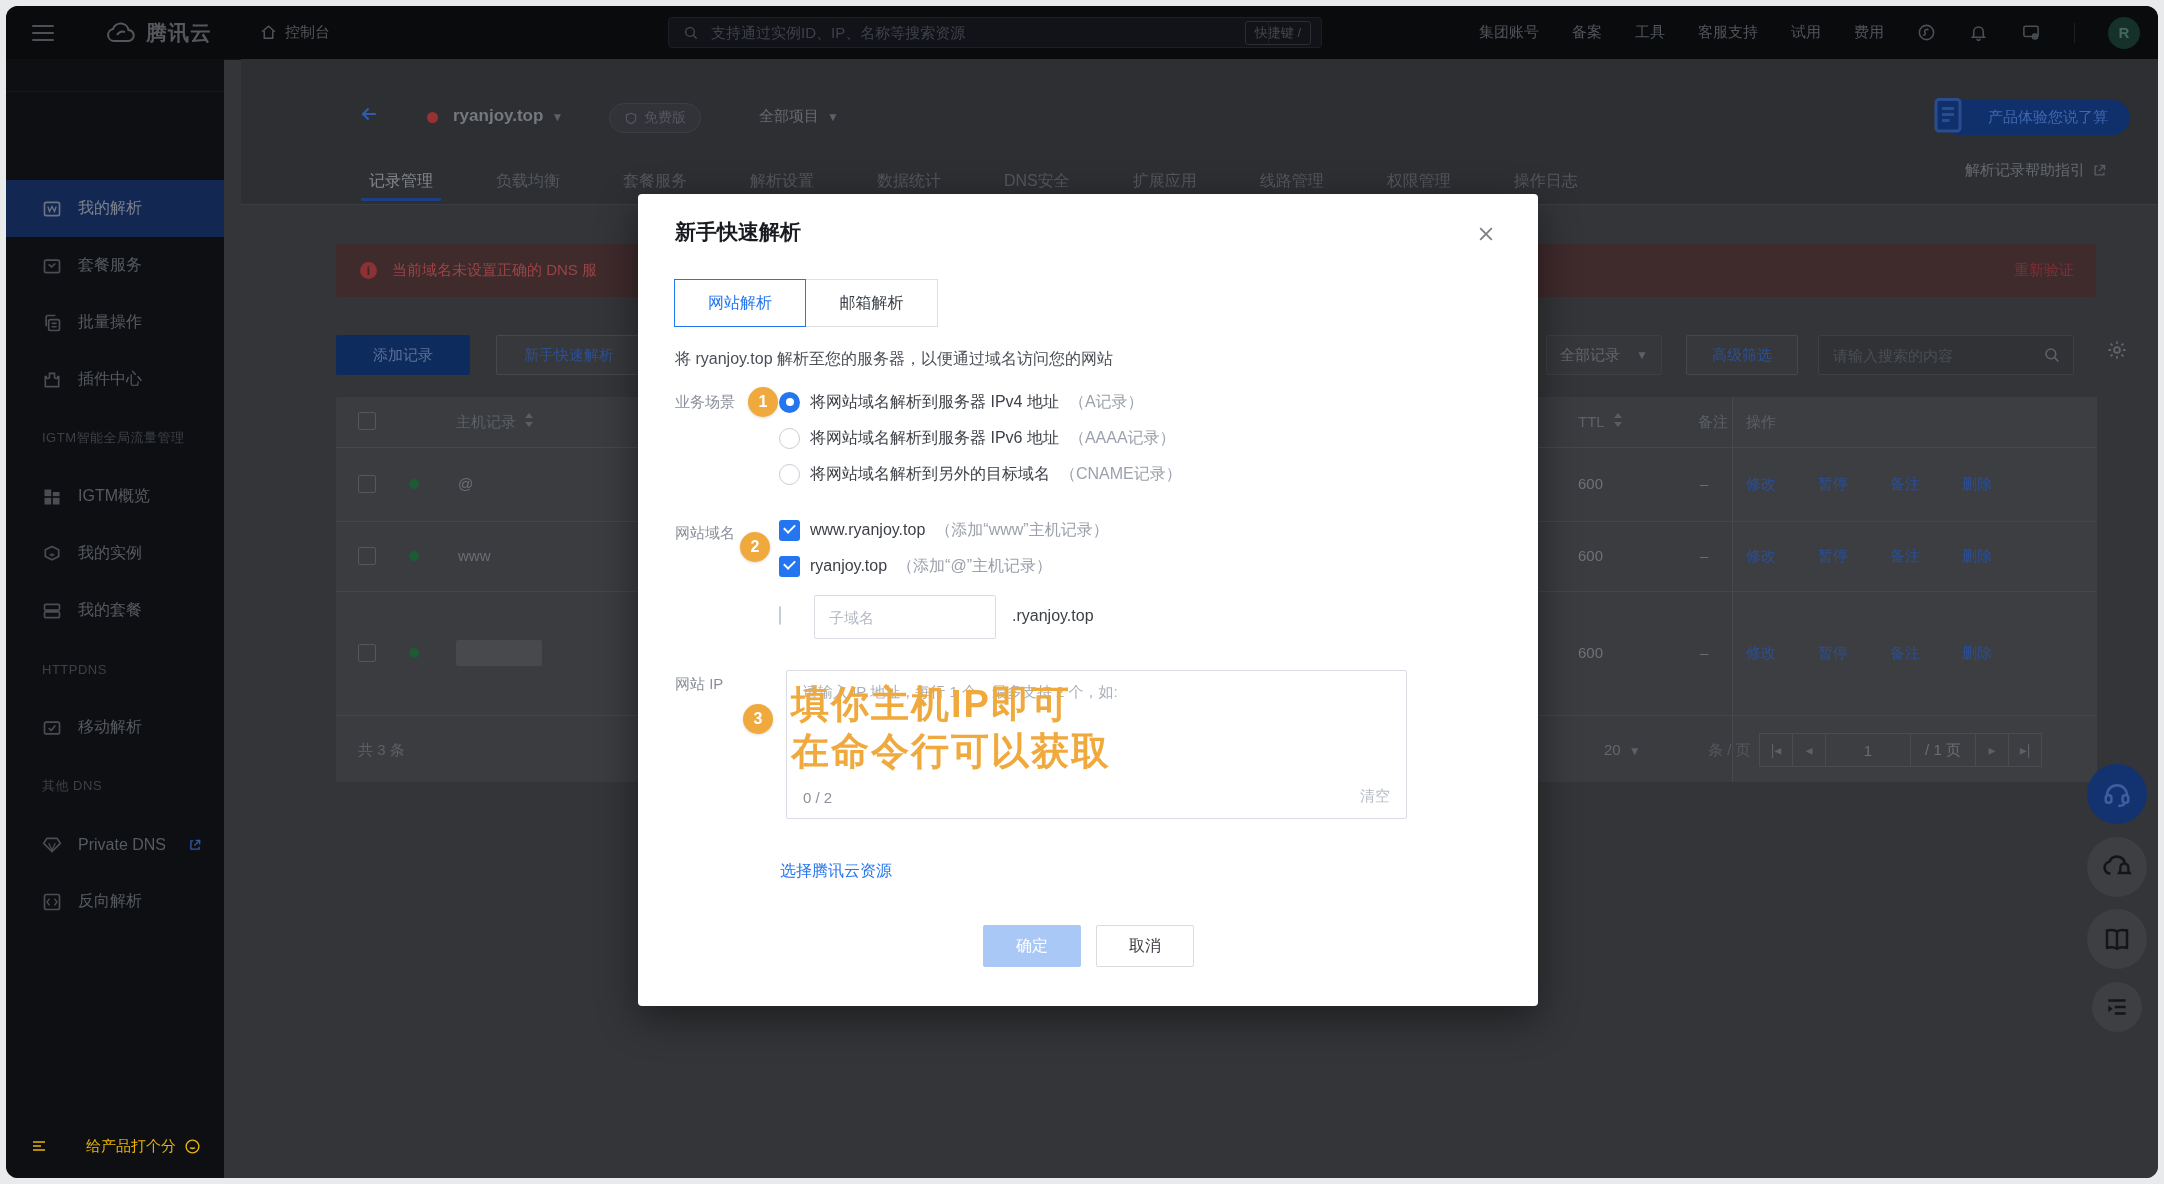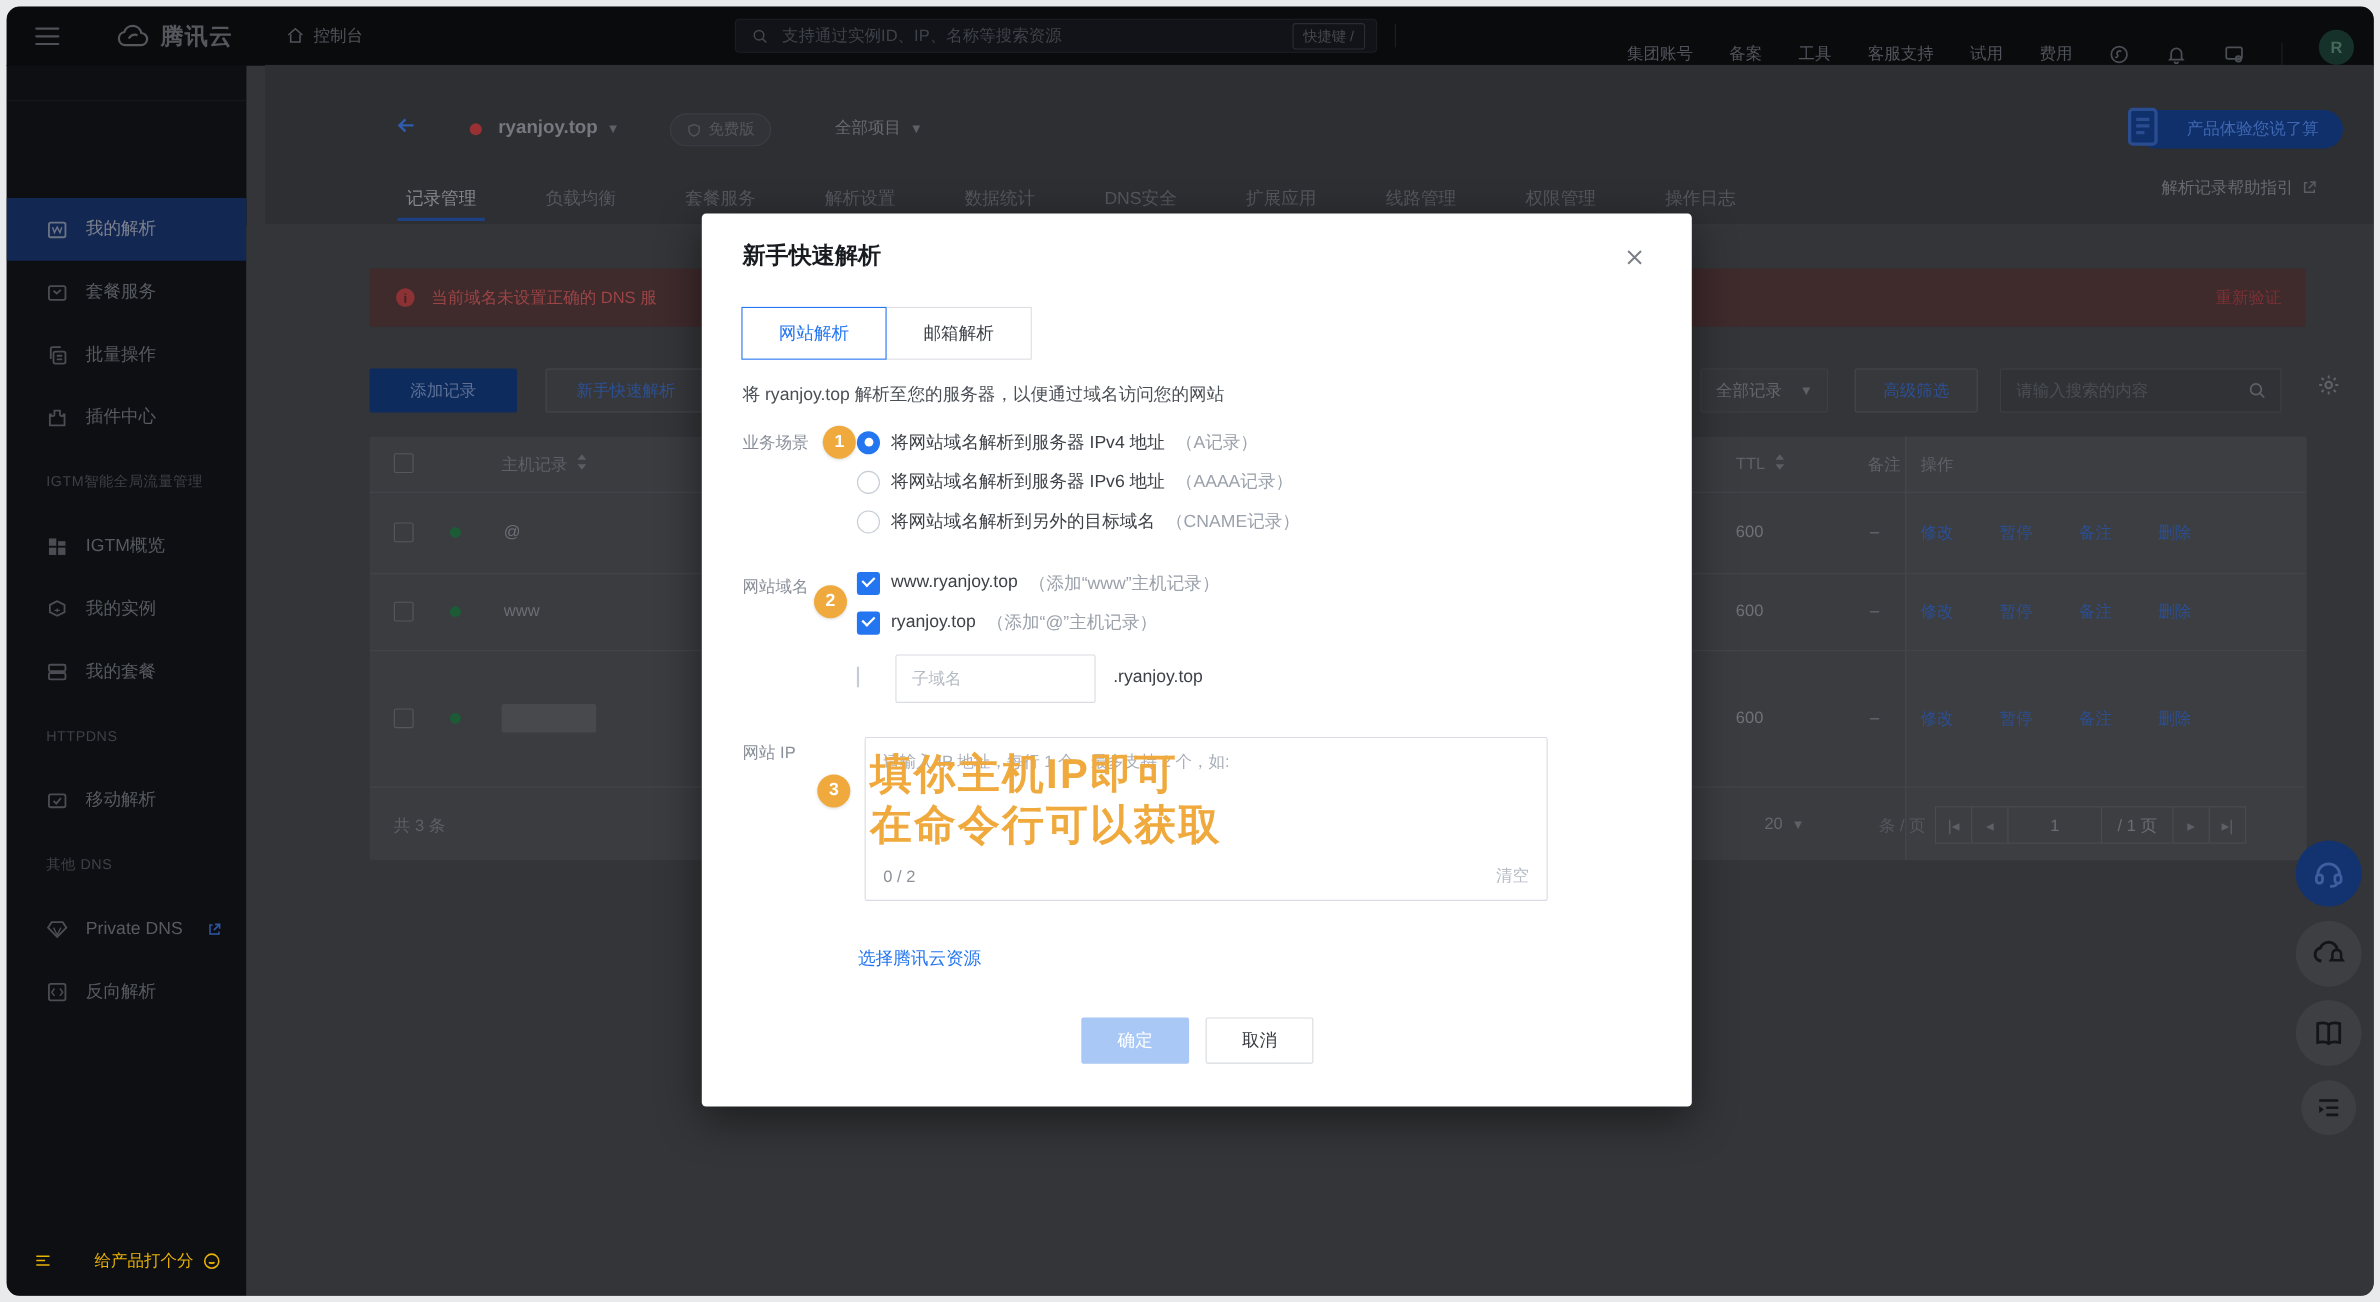--- a/index.html
+++ b/index.html
@@ -9,26 +9,26 @@
   .abs{position:absolute;}
   svg{display:block;}
 
   
   .topbar{position:absolute;left:0;top:0;right:0;height:53px;background:#0a0b0d;border-bottom:1px solid #141519;}
   .burger{position:absolute;left:26px;top:19px;width:22px;cursor:pointer;}
   .burger i{display:block;height:2px;background:#4d5057;margin-bottom:5px;border-radius:1px;}
   .brand{position:absolute;left:100px;top:0;height:53px;display:flex;align-items:center;gap:10px;color:#54575c;}
   .brand .txt{font-size:21px;font-weight:700;letter-spacing:1px;}
   .console-item{position:absolute;left:254px;top:0;height:53px;display:flex;align-items:center;gap:8px;color:#51545a;font-size:15px;}
-  .tb-search{position:absolute;left:662px;top:11px;width:584px;height:31px;background:#121318;border:1px solid #1d1f24;border-radius:4px;display:flex;align-items:center;padding:0 10px 0 14px;box-sizing:border-box;color:#45484e;}
+  .tb-search{position:absolute;left:662px;top:11px;width:654px;height:31px;background:#121318;border:1px solid #1d1f24;border-radius:4px;display:flex;align-items:center;padding:0 10px 0 14px;box-sizing:border-box;color:#45484e;}
   .tb-search input{flex:1;background:transparent;border:0;outline:none;color:#9aa0a8;font-size:15px;margin-left:10px;font-family:inherit;}
   .tb-search input::placeholder{color:#3e424a;}
   .tb-shortcut{border:1px solid #2b2d33;border-radius:3px;padding:2px 9px;font-size:13px;color:#45494f;white-space:nowrap;}
   .tb-divider{position:absolute;left:1262px;top:16px;width:1px;height:21px;background:#1f2126;}
-  .tb-right{position:absolute;right:18px;top:0;height:53px;display:flex;align-items:flex-end;gap:33px;}
+  .tb-right{position:absolute;right:18px;top:0;height:53px;display:flex;align-items:center;gap:33px;}
   .tb-item{color:#50545b;font-size:15px;white-space:nowrap;cursor:pointer;}
   .tb-ico{color:#4a4e55;cursor:pointer;}
   .tb-sep{width:1px;height:20px;background:#1f2126;}
   .avatar{width:32px;height:32px;border-radius:50%;background:#16302a;color:#44685a;font-weight:700;font-size:15px;display:flex;align-items:center;justify-content:center;cursor:pointer;}
 
   
   .sidebar{position:absolute;left:0;top:53px;width:218px;bottom:0;background:#0e0f12;}
   .side-title{padding:34px 0 0 36px;font-size:20px;color:#6e727a;letter-spacing:.5px;}
   .side-hr{margin-top:32px;border-top:1px solid #17191d;}
   .side-menu{position:absolute;left:0;top:121px;right:0;}

